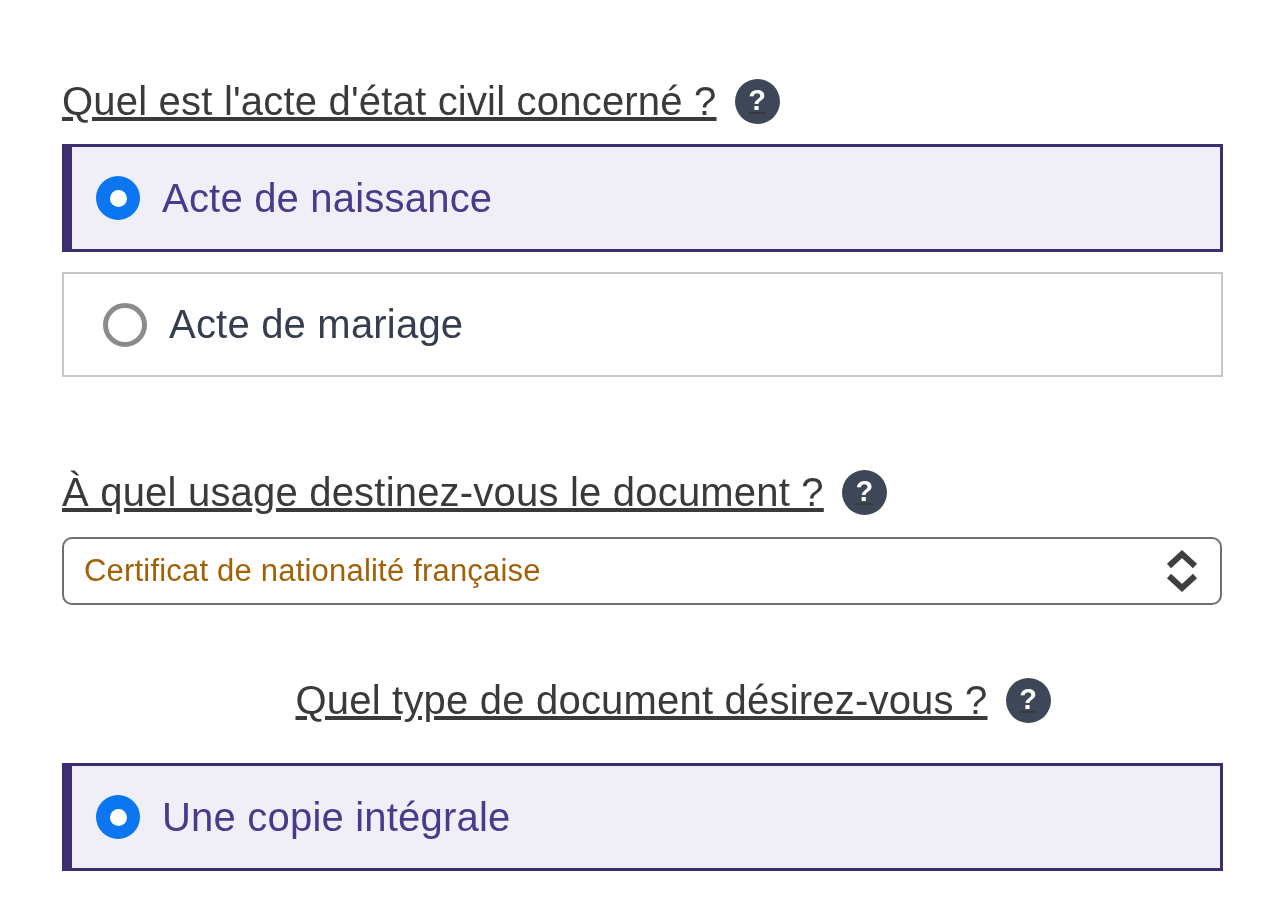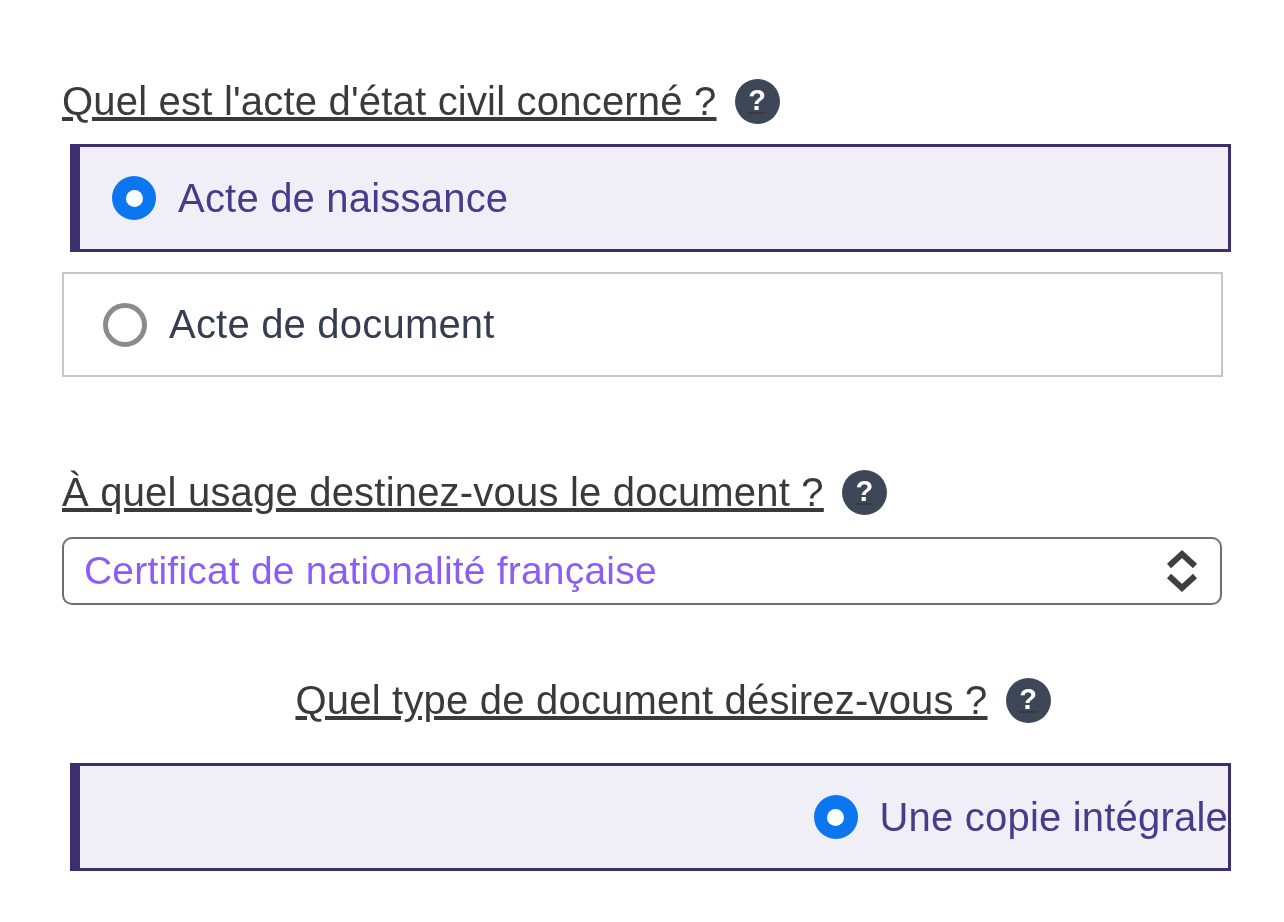--- a/index.html
+++ b/index.html
@@ -45,34 +45,33 @@
     align-items: center;
     width: 1161px;
     box-sizing: border-box;
     cursor: pointer;
   }
   .option.selected {
     height: 108px;
     border: 3px solid #3d2e70;
     border-left-width: 10px;
     background: #f0eff7;
-    padding-left: 32px;
-    margin-left: 8px;
+    padding-left: 24px;
   }
   .option.unselected {
     height: 105px;
     border: 2px solid #c7c7c7;
     background: #ffffff;
     padding-left: 39px;
   }
   .opt1 { margin-top: 20px; }
   .opt2 { margin-top: 20px; }
   .q2   { margin-top: 92px; }
   .q3   { margin-top: 72px; justify-content: center; }
-  .opt3 { margin-top: 40px; justify-content: flex-end; }
+  .opt3 { margin-top: 40px; }
 
   .radio-checked {
     width: 44px; height: 44px;
     border-radius: 50%;
     background: #0b76f0;
     display: flex;
     align-items: center;
     justify-content: center;
     flex: none;
   }
@@ -104,22 +103,22 @@
     border: 2px solid #6f6f6f;
     border-radius: 10px;
     background: #ffffff;
     display: flex;
     align-items: center;
     justify-content: space-between;
     padding: 0 18px 0 20px;
     cursor: pointer;
   }
   .select-text {
-    font-size: 39px;
-    color: #8b5cf6;
+    font-size: 31px;
+    color: #a16207;
     letter-spacing: 0.2px;
   }
   .chevrons { flex: none; display: block; }
 </style>
 </head>
 <body>
 
 <main class="page">
 
   <h2 class="question q1">
@@ -131,21 +130,21 @@
 
   <div class="option selected opt1" role="radio" aria-checked="true">
     <span class="radio-checked">
       <span class="radio-dot"></span>
     </span>
     <span class="opt-label">Acte de naissance</span>
   </div>
 
   <div class="option unselected opt2" role="radio" aria-checked="false">
     <span class="radio-unchecked"></span>
-    <span class="opt-label">Acte de document</span>
+    <span class="opt-label">Acte de mariage</span>
   </div>
 
   <h2 class="question q2">
     <span>À quel usage destinez-vous le document ?</span>
     <button class="help">
       <span>?</span>
     </button>
   </h2>
 
   <div class="select" role="combobox">

